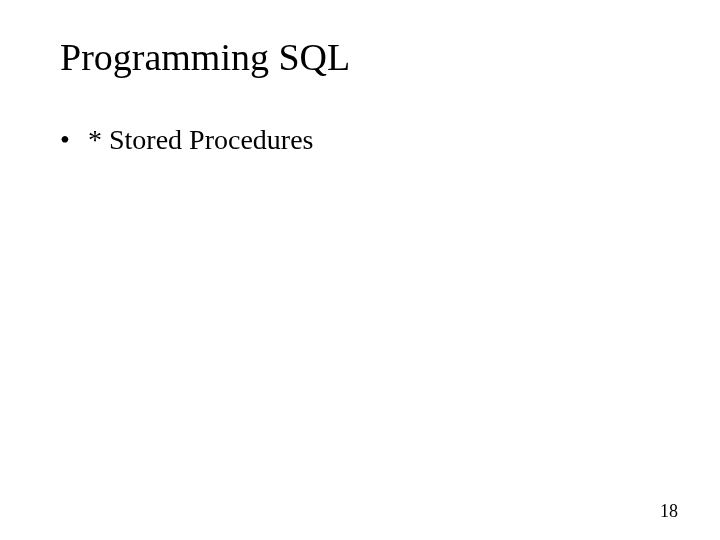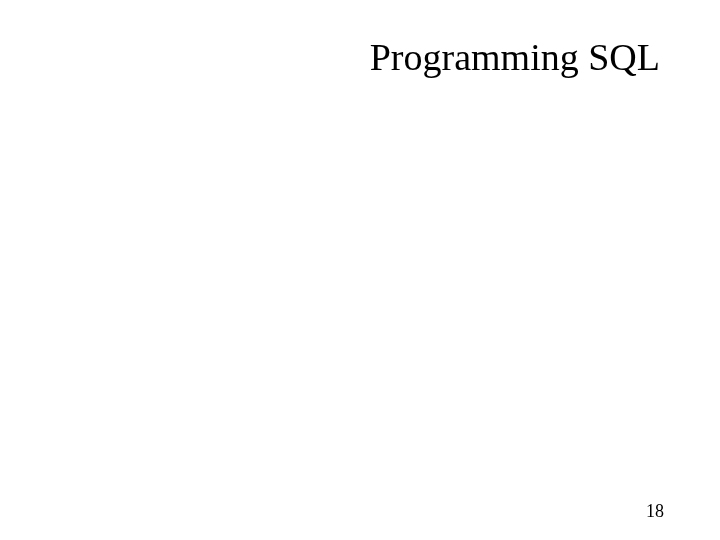--- a/index.html
+++ b/index.html
@@ -10,21 +10,21 @@
     body {
       width: 720px;
       height: 540px;
       background: #ffffff;
       font-family: "Times New Roman", Times, serif;
       color: #000000;
       position: relative;
       padding: 30px 60px;
     }
     .title {
-      text-align: right;
+      text-align: left;
       font-size: 38px;
       font-weight: normal;
       margin-top: 5px;
       margin-bottom: 45px;
       font-family: Liberation Serif, serif;
     }
     .bullets {
       list-style: none;
     }
     .bullet-item {
@@ -35,25 +35,26 @@
     }
     .bullet-item::before {
       content: "•";
       position: absolute;
       left: 0;
       font-size: 28px;
     }
     .page-number {
       position: absolute;
       bottom: 18px;
-      right: 56px;
+      right: 42px;
       font-size: 18px;
     }
   </style>
 </head>
 <body>
 
 <h1 class="title">Programming SQL</h1>
 
 <ul class="bullets">
+  <li class="bullet-item">* Stored Procedures</li>
 </ul>
 
 <div class="page-number">18</div>
 
 </body></html>

